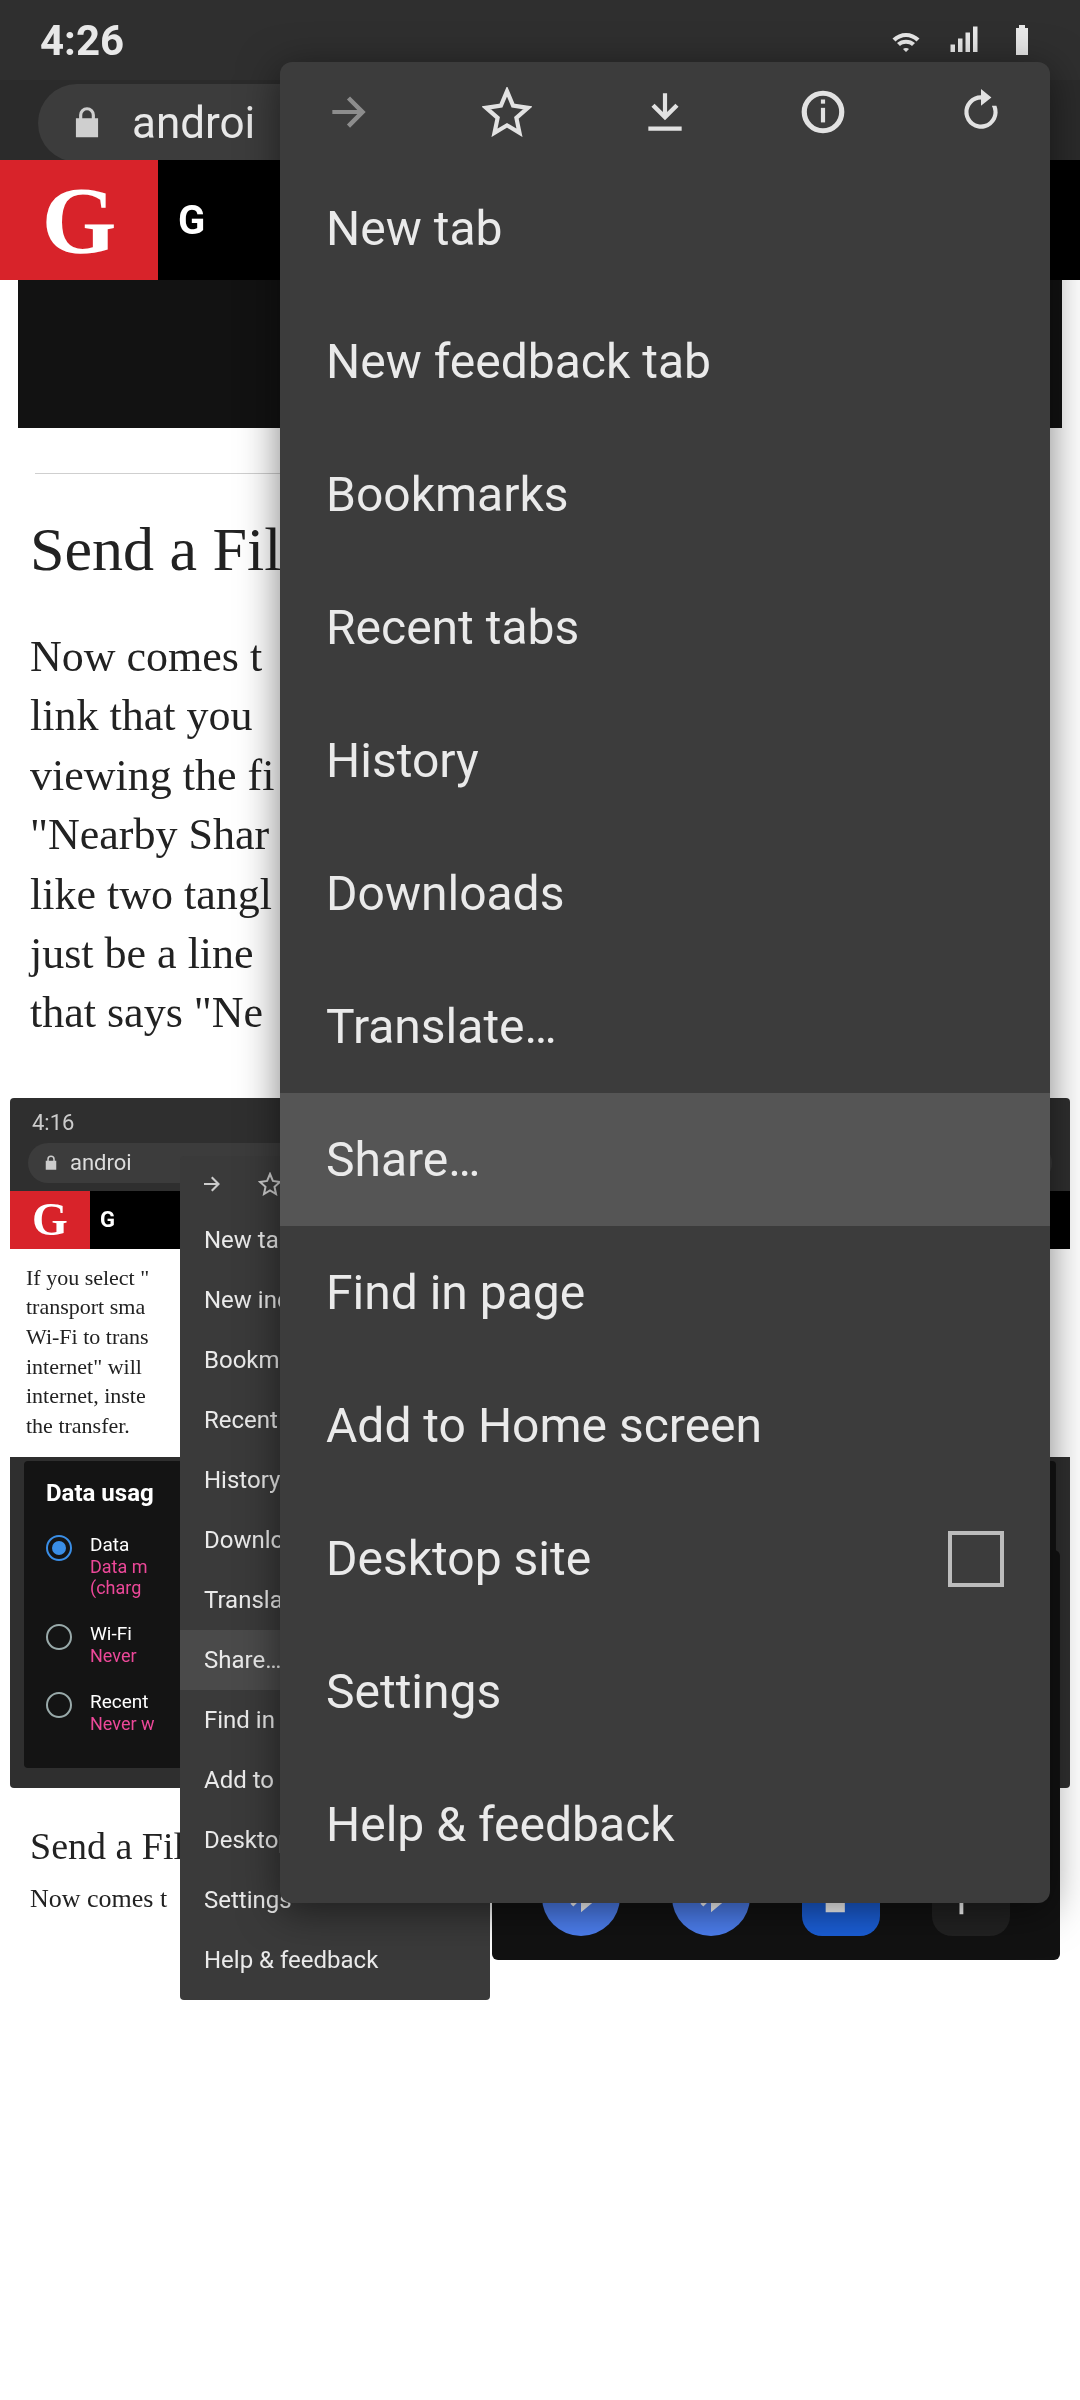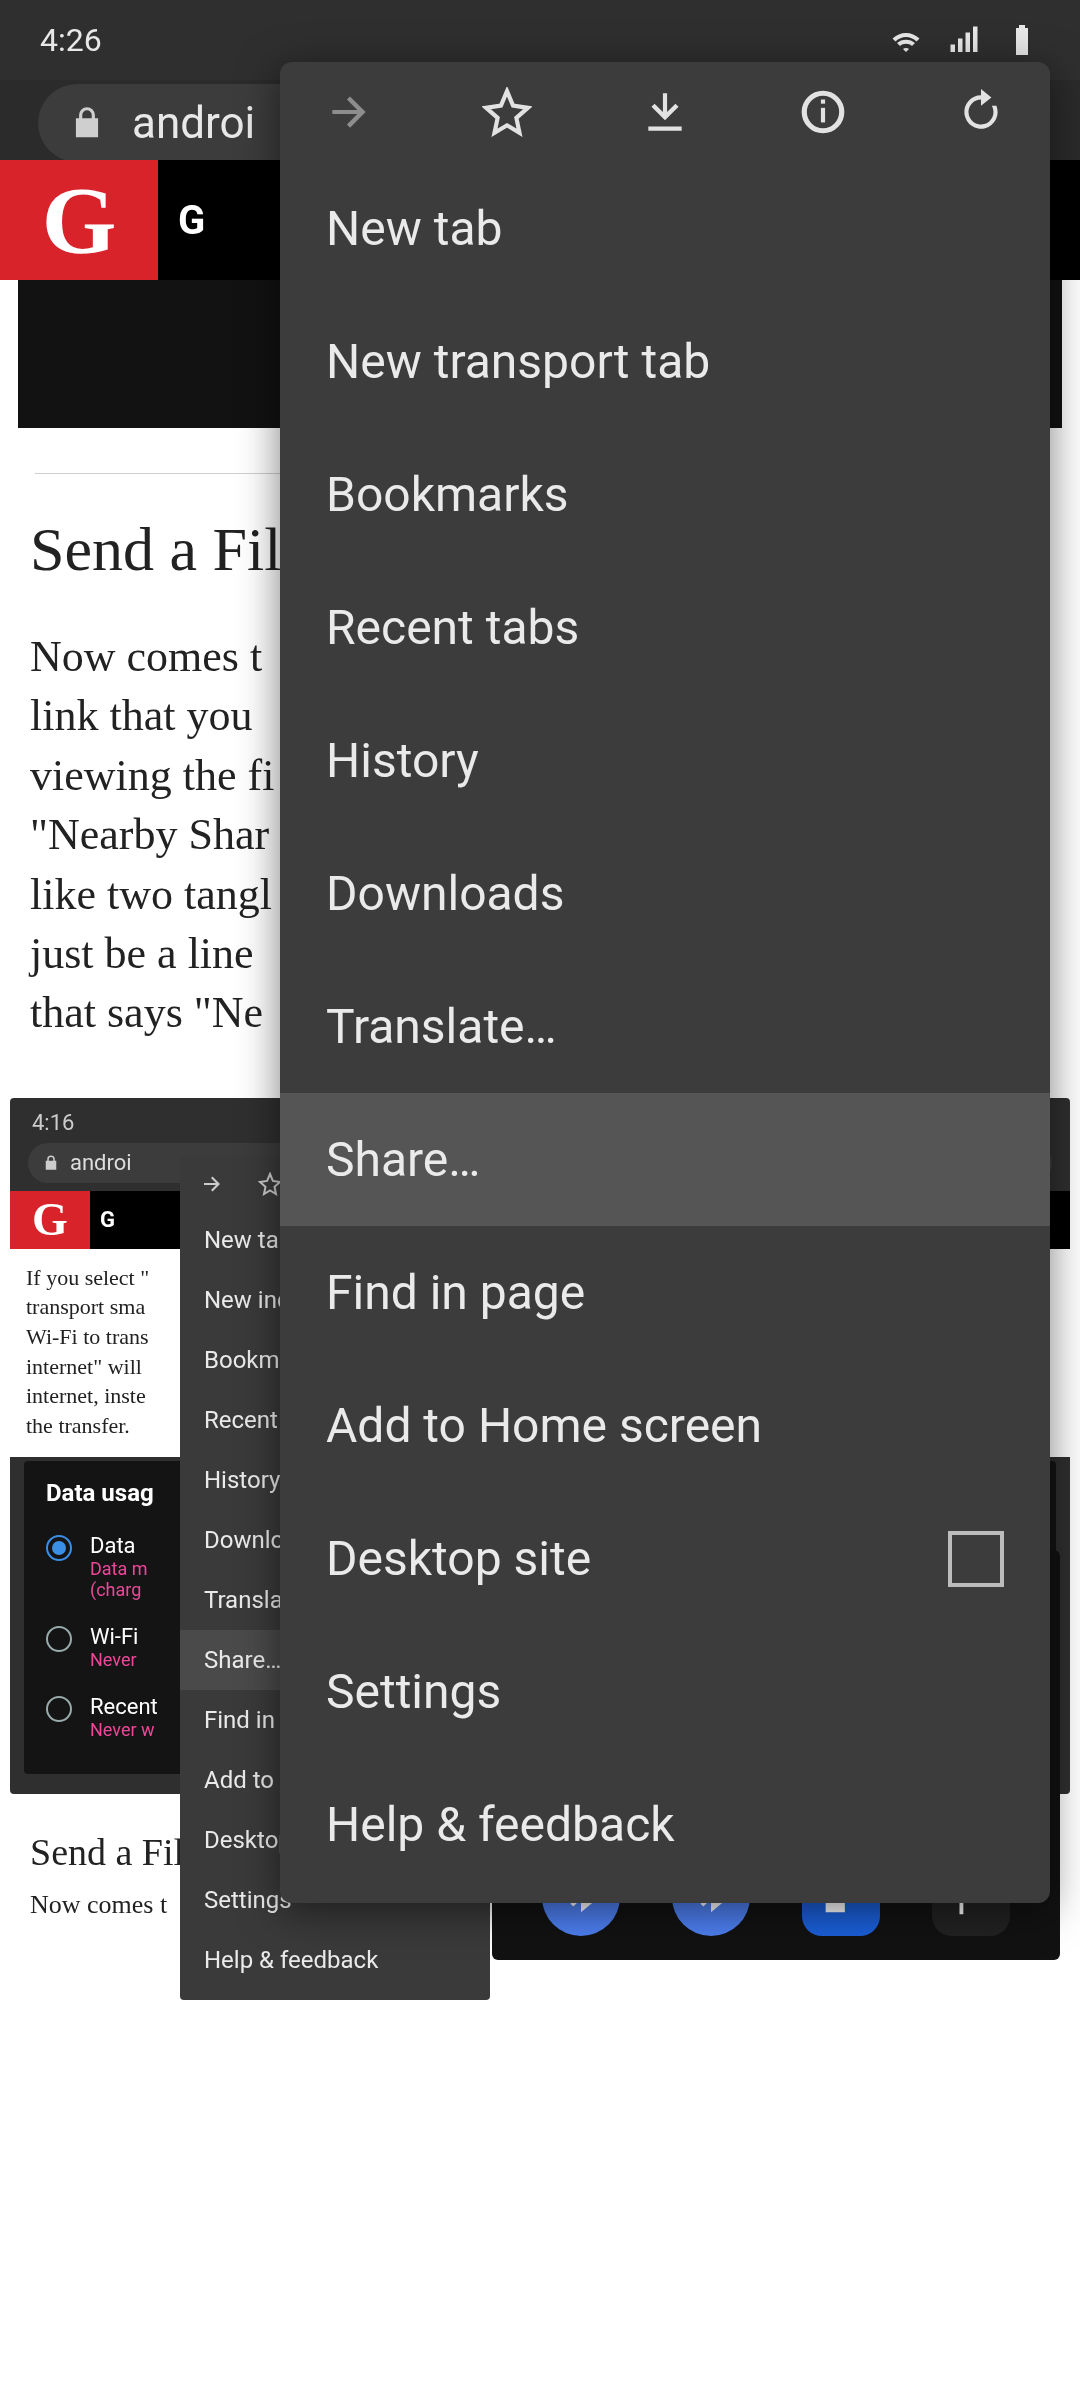--- a/index.html
+++ b/index.html
@@ -1,18 +1,18 @@
 <!DOCTYPE html>
 <html><head>
 <meta charset="utf-8">
 <style>
   html,body{margin:0;padding:0;width:1080px;height:2400px;background:#2b2b2b;font-family:Roboto,Arial,sans-serif;-webkit-font-smoothing:antialiased;overflow:hidden;}
   
   .status-bar{height:80px;display:flex;align-items:center;justify-content:space-between;padding:0 40px;color:#e8e8e8;background:#2f2f2f;}
-  .status-time{font-size:32px;font-weight:400;}
+  .status-time{font-size:42px;font-weight:700;}
   .status-icons{display:flex;gap:22px;align-items:center;}
   .status-icons svg{width:36px;height:36px;fill:#e8e8e8;}
   
   .url-bar{height:78px;margin:4px 38px 0 38px;background:#3c3c3c;border-radius:40px;display:flex;align-items:center;padding:0 30px;}
   .url-bar svg{width:38px;height:38px;fill:#cfcfcf;}
   .url-text{font-size:44px;color:#e8e8e8;margin-left:26px;}
   
   .page{position:absolute;top:160px;left:0;right:0;bottom:0;background:#fff;}
   .site-header{height:120px;background:#000;display:flex;align-items:center;}
   .logo{width:158px;height:120px;background:#d8232a;display:flex;align-items:center;justify-content:center;color:#fff;font-size:96px;font-weight:900;font-family:Georgia,serif;}
@@ -30,21 +30,21 @@
   .inset-url span{font-size:22px;color:#ddd;margin-left:10px;}
   .inset-header{height:58px;background:#000;display:flex;align-items:center;margin-top:8px;}
   .inset-logo{width:80px;height:58px;background:#d8232a;display:flex;align-items:center;justify-content:center;color:#fff;font-size:46px;font-weight:900;font-family:Georgia,serif;}
   .inset-body{background:#fff;color:#222;font-family:Georgia,serif;font-size:22px;line-height:1.35;padding:14px 16px 16px;}
   .inset-panel{background:#141414;margin:4px 14px 0;border-radius:4px;padding:18px 0 22px;}
   .inset-panel-title{color:#fff;font-size:24px;font-weight:700;padding:0 22px 14px;}
   .inset-opt{display:flex;align-items:flex-start;padding:12px 22px;gap:18px;}
   .inset-radio{width:22px;height:22px;border:2px solid #3a8ee6;border-radius:50%;flex:none;margin-top:2px;position:relative;}
   .inset-radio.sel::after{content:"";position:absolute;inset:4px;background:#3a8ee6;border-radius:50%;}
   .inset-radio.off{border-color:#9aa;}
-  .inset-opt-name{color:#fff;font-size:22px;}
+  .inset-opt-name{color:#fff;font-size:19px;}
   .inset-opt-sub{color:#ec4899;font-size:18px;}
   
   .inset-menu{position:absolute;top:58px;left:170px;width:310px;background:#3a3a3a;border-radius:4px;padding:10px 0;}
   .inset-menu-top{display:flex;gap:34px;padding:6px 20px 14px;align-items:center;}
   .inset-menu-top svg{width:24px;height:24px;fill:#ccc;}
   .inset-menu-item{font-size:24px;color:#eaeaea;padding:16px 24px;}
   .inset-menu-item.hl{background:#4a4a4a;}
   .inset-menu-ds{display:flex;justify-content:space-between;align-items:center;}
   .inset-menu-ds .ck{width:22px;height:22px;border:2px solid #bbb;}
   
@@ -279,21 +279,21 @@
     <svg viewBox="0 0 24 24">
         <circle cx="12" cy="12" r="9" fill="none" stroke="#e2e2e2" stroke-width="2.5"></circle>
         <rect x="11" y="10" width="2" height="7" fill="#e2e2e2"></rect>
         <rect x="11" y="6" width="2" height="2" fill="#e2e2e2"></rect>
       </svg>
     <svg viewBox="0 0 24 24">
         <path d="M12 4a8 8 0 107.4 5h-2.2A6 6 0 116 12a6 6 0 016-6v3l5-4-5-4z"></path>
       </svg>
   </div>
   <div class="menu-item">New tab</div>
-  <div class="menu-item">New transport tab</div>
+  <div class="menu-item">New feedback tab</div>
   <div class="menu-item">Bookmarks</div>
   <div class="menu-item">Recent tabs</div>
   <div class="menu-item">History</div>
   <div class="menu-item">Downloads</div>
   <div class="menu-item">Translate…</div>
   <div class="menu-item hl">Share…</div>
   <div class="menu-item">Find in page</div>
   <div class="menu-item">Add to Home screen</div>
   <div class="menu-item menu-ds">
     <span>Desktop site</span>

